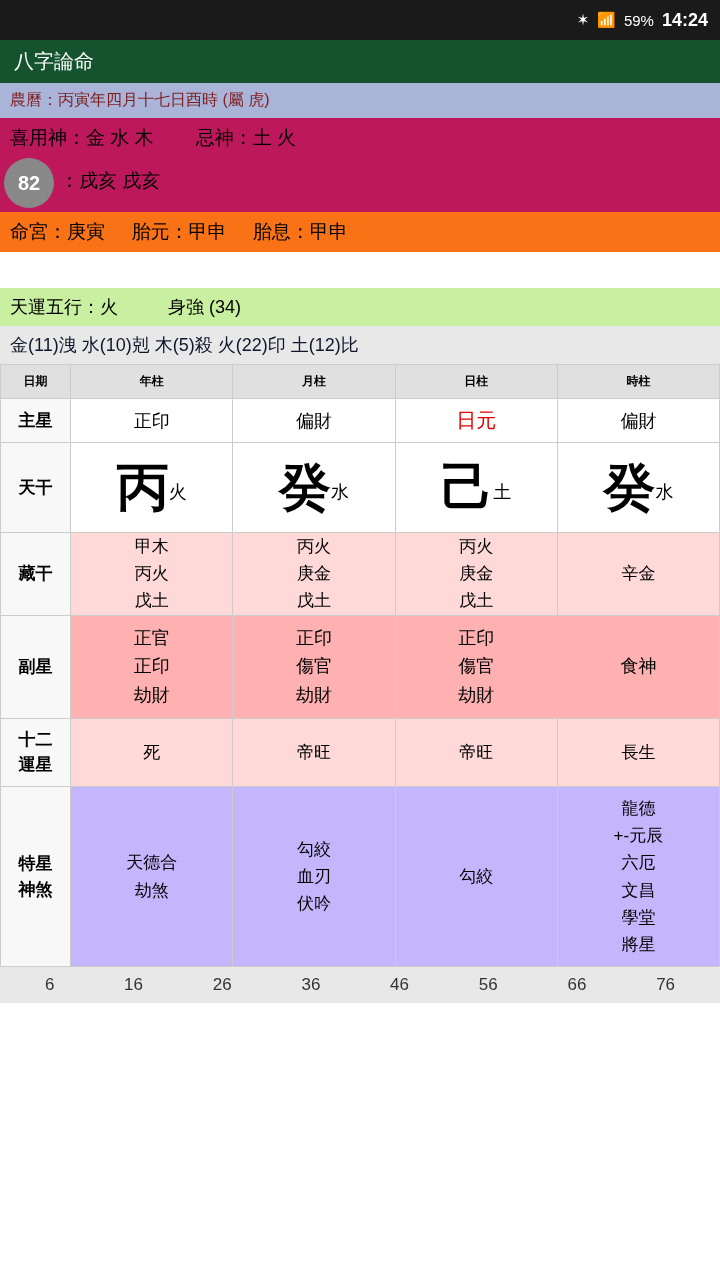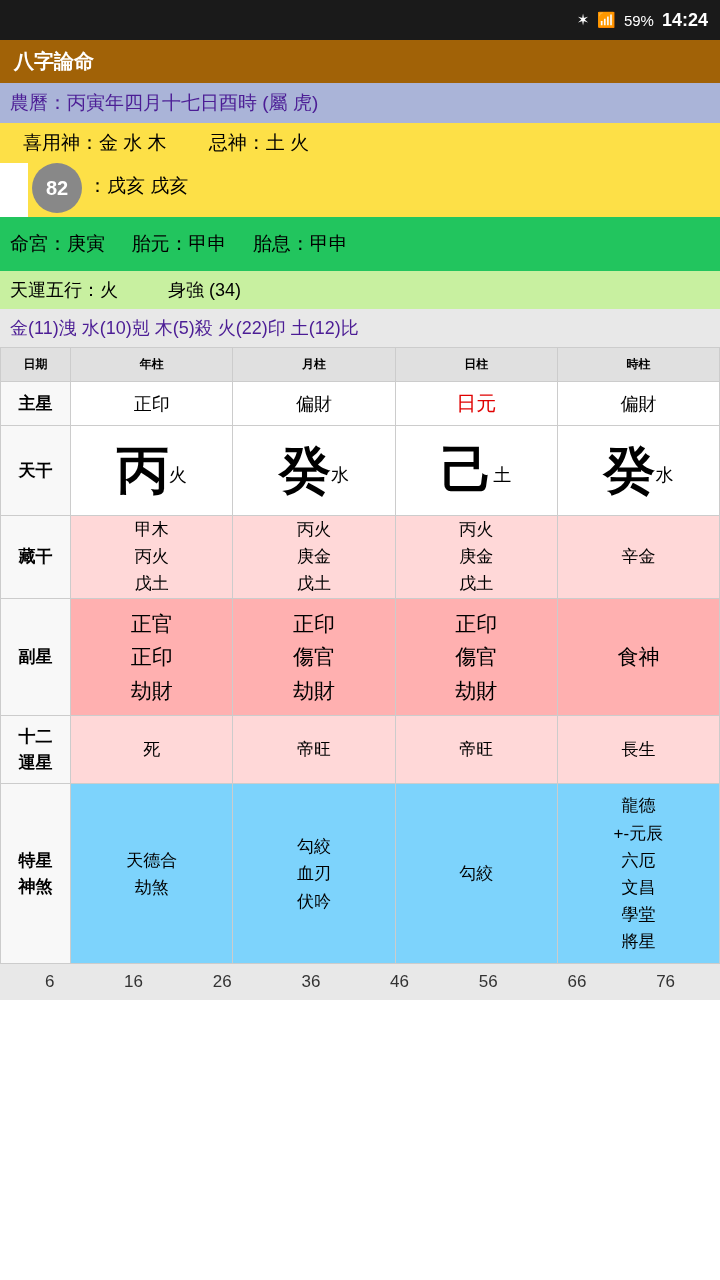--- a/index.html
+++ b/index.html
@@ -23,56 +23,57 @@
       font-size: 15px;
       gap: 8px;
     }
     #status-bar .time {
       font-size: 18px;
       font-weight: bold;
       text-align: center;
     }
     
     #title-bar {
-      background: #a16207;
+      background: #14532d;
       color: #fff;
       padding: 8px 14px;
       font-size: 20px;
-      font-weight: bold;
+      font-weight: normal;
     }
     
     .info-row-blue {
       background: #aab4d8;
       padding: 7px 10px;
-      font-size: 19px;
-      color: #4c1d95;
+      font-size: 16px;
+      color: #7f1d1d;
     }
     .info-row-green {
-      background: #fde047;
-      padding: 7px 23px;
+      background: #be185d;
+      padding: 7px 10px;
       font-size: 19px;
       color: #000;
     }
     .info-row-cyan {
-      background: #22c55e;
-      padding: 14px 10px;
+      background: #f97316;
+      padding: 7px 10px;
       font-size: 19px;
       color: #000;
     }
     .info-row-lime {
       background: #c8f0a0;
       padding: 7px 10px;
       font-size: 18px;
       color: #000;
+      margin-top: 36px;
     }
     .info-row-white {
       background: #e8e8e8;
       padding: 7px 10px;
       font-size: 18px;
-      color: #4c1d95;
+      color: #0f172a;
       display: flex;
       gap: 18px;
     }
     
     .badge-circle {
       display: inline-flex;
       align-items: center;
       justify-content: center;
       width: 50px;
       height: 50px;
@@ -151,33 +152,33 @@
     .canggan-row td {
       background: #ffd8d8;
       padding: 0 4px;
       font-size: 17px;
       line-height: 1.6;
     }
     
     .fuxing-row td {
       background: #ffb0b0;
       padding: 8px 4px;
-      font-size: 21px;
+      font-size: 18px;
       line-height: 1.6;
     }
     
     .twelve-row td {
       background: #ffd8d8;
       padding: 8px 4px;
       font-size: 17px;
       line-height: 1.6;
     }
     
     .special-row td {
-      background: #7dd3fc;
+      background: #c4b5fd;
       padding: 8px 4px;
       font-size: 17px;
       line-height: 1.6;
     }
     
     td.label-cell {
       background: #f8f8f8;
       font-size: 17px;
       font-weight: bold;
       color: #000;
@@ -210,21 +211,21 @@
 <div class="info-row-blue">
   <span>農曆：丙寅年四月十七日酉時 (屬 虎)</span>
 </div>
 
 <div class="info-row-green">
   <span>喜用神：金 水 木</span>
   &nbsp;&nbsp;&nbsp;&nbsp;&nbsp;&nbsp;
   <span>忌神：土 火</span>
 </div>
 
-<div class="info-row-green badge-row" style="min-height:54px; padding-top:10px;margin-left:28px;">
+<div class="info-row-green badge-row" style="min-height:54px; padding-top:10px;">
   <span class="badge-circle">82</span>
   <span>：戌亥 戌亥</span>
 </div>
 
 <div class="info-row-cyan">
   <span>命宮：庚寅</span>
   &nbsp;&nbsp;&nbsp;
   <span>胎元：甲申</span>
   &nbsp;&nbsp;&nbsp;
   <span>胎息：甲申</span>

